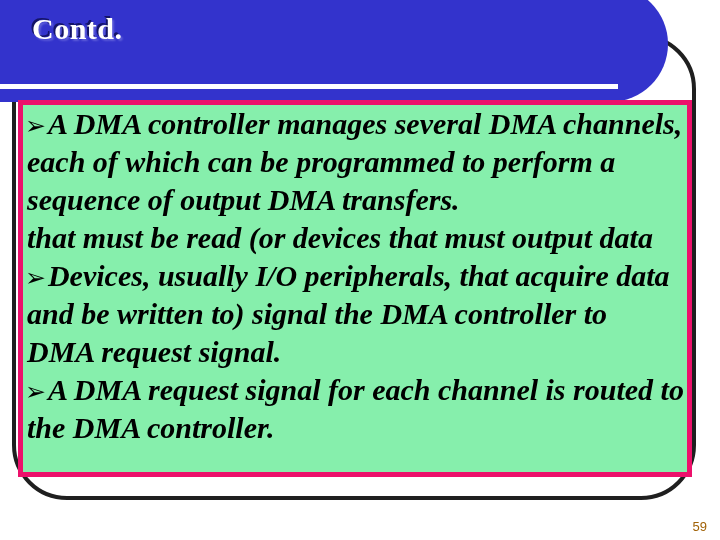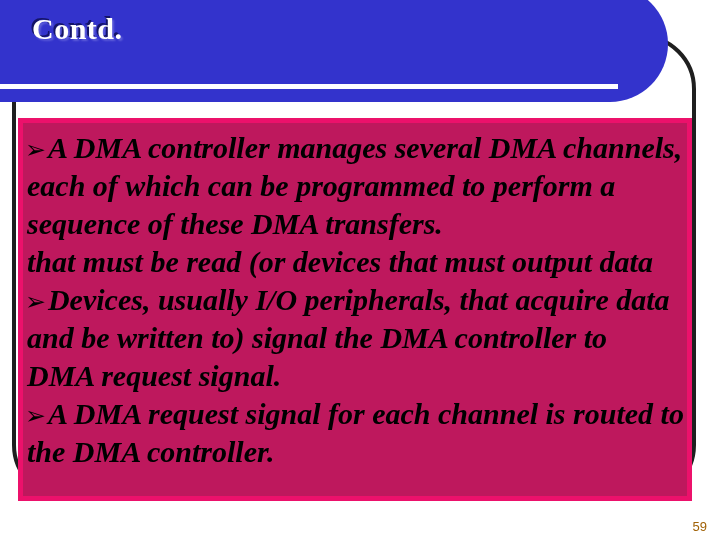--- a/index.html
+++ b/index.html
@@ -54,27 +54,27 @@
     left: 16px;    
     top: 98px;     
     width: 618px;
     height: 5px;
     background: #ffffff;
   }
   
   .content-box {
     position: absolute;
     left: 18px;
-    top: 118px;
+    top: 100px;
     width: 662px;   
     height: 366px;  
     border: 5px solid #EC116B;
-    background: #be185d;
+    background: #86efac;
     z-index: 3;
-    padding: 7px 0 0 2px;
+    padding: 1px 0 0 2px;
     overflow: visible;
   }
   .line {
     font-family: "Liberation Serif", "DejaVu Serif", serif;
     font-style: italic;
     font-weight: bold;
     font-size: 30px;
     line-height: 36px;
     color: #000000;
     white-space: nowrap;
@@ -105,21 +105,21 @@
   <div class="frame"></div>
 
   <div class="banner">
     <div class="banner-title">Contd.</div>
     <div class="banner-underline"></div>
   </div>
 
   <div class="content-box">
     <div class="line"><span class="bullet">➢</span><span class="line-text">A DMA controller manages several DMA channels,</span></div>
     <div class="line"><span class="bullet"></span><span class="line-text">each of which can be programmed to perform a</span></div>
-    <div class="line"><span class="bullet"></span><span class="line-text">sequence of these DMA transfers.</span></div>
+    <div class="line"><span class="bullet"></span><span class="line-text">sequence of output DMA transfers.</span></div>
     <div class="line"><span class="bullet"></span><span class="line-text">that must be read (or devices that must output data</span></div>
     <div class="line"><span class="bullet">➢</span><span class="line-text">Devices, usually I/O peripherals, that acquire data</span></div>
     <div class="line"><span class="bullet"></span><span class="line-text">and be written to) signal the DMA controller to</span></div>
     <div class="line"><span class="bullet"></span><span class="line-text">DMA request signal.</span></div>
     <div class="line"><span class="bullet">➢</span><span class="line-text">A DMA request signal for each channel is routed to</span></div>
     <div class="line"><span class="bullet"></span><span class="line-text">the DMA controller.</span></div>
   </div>
 
   <div class="page-number">59</div>
 

